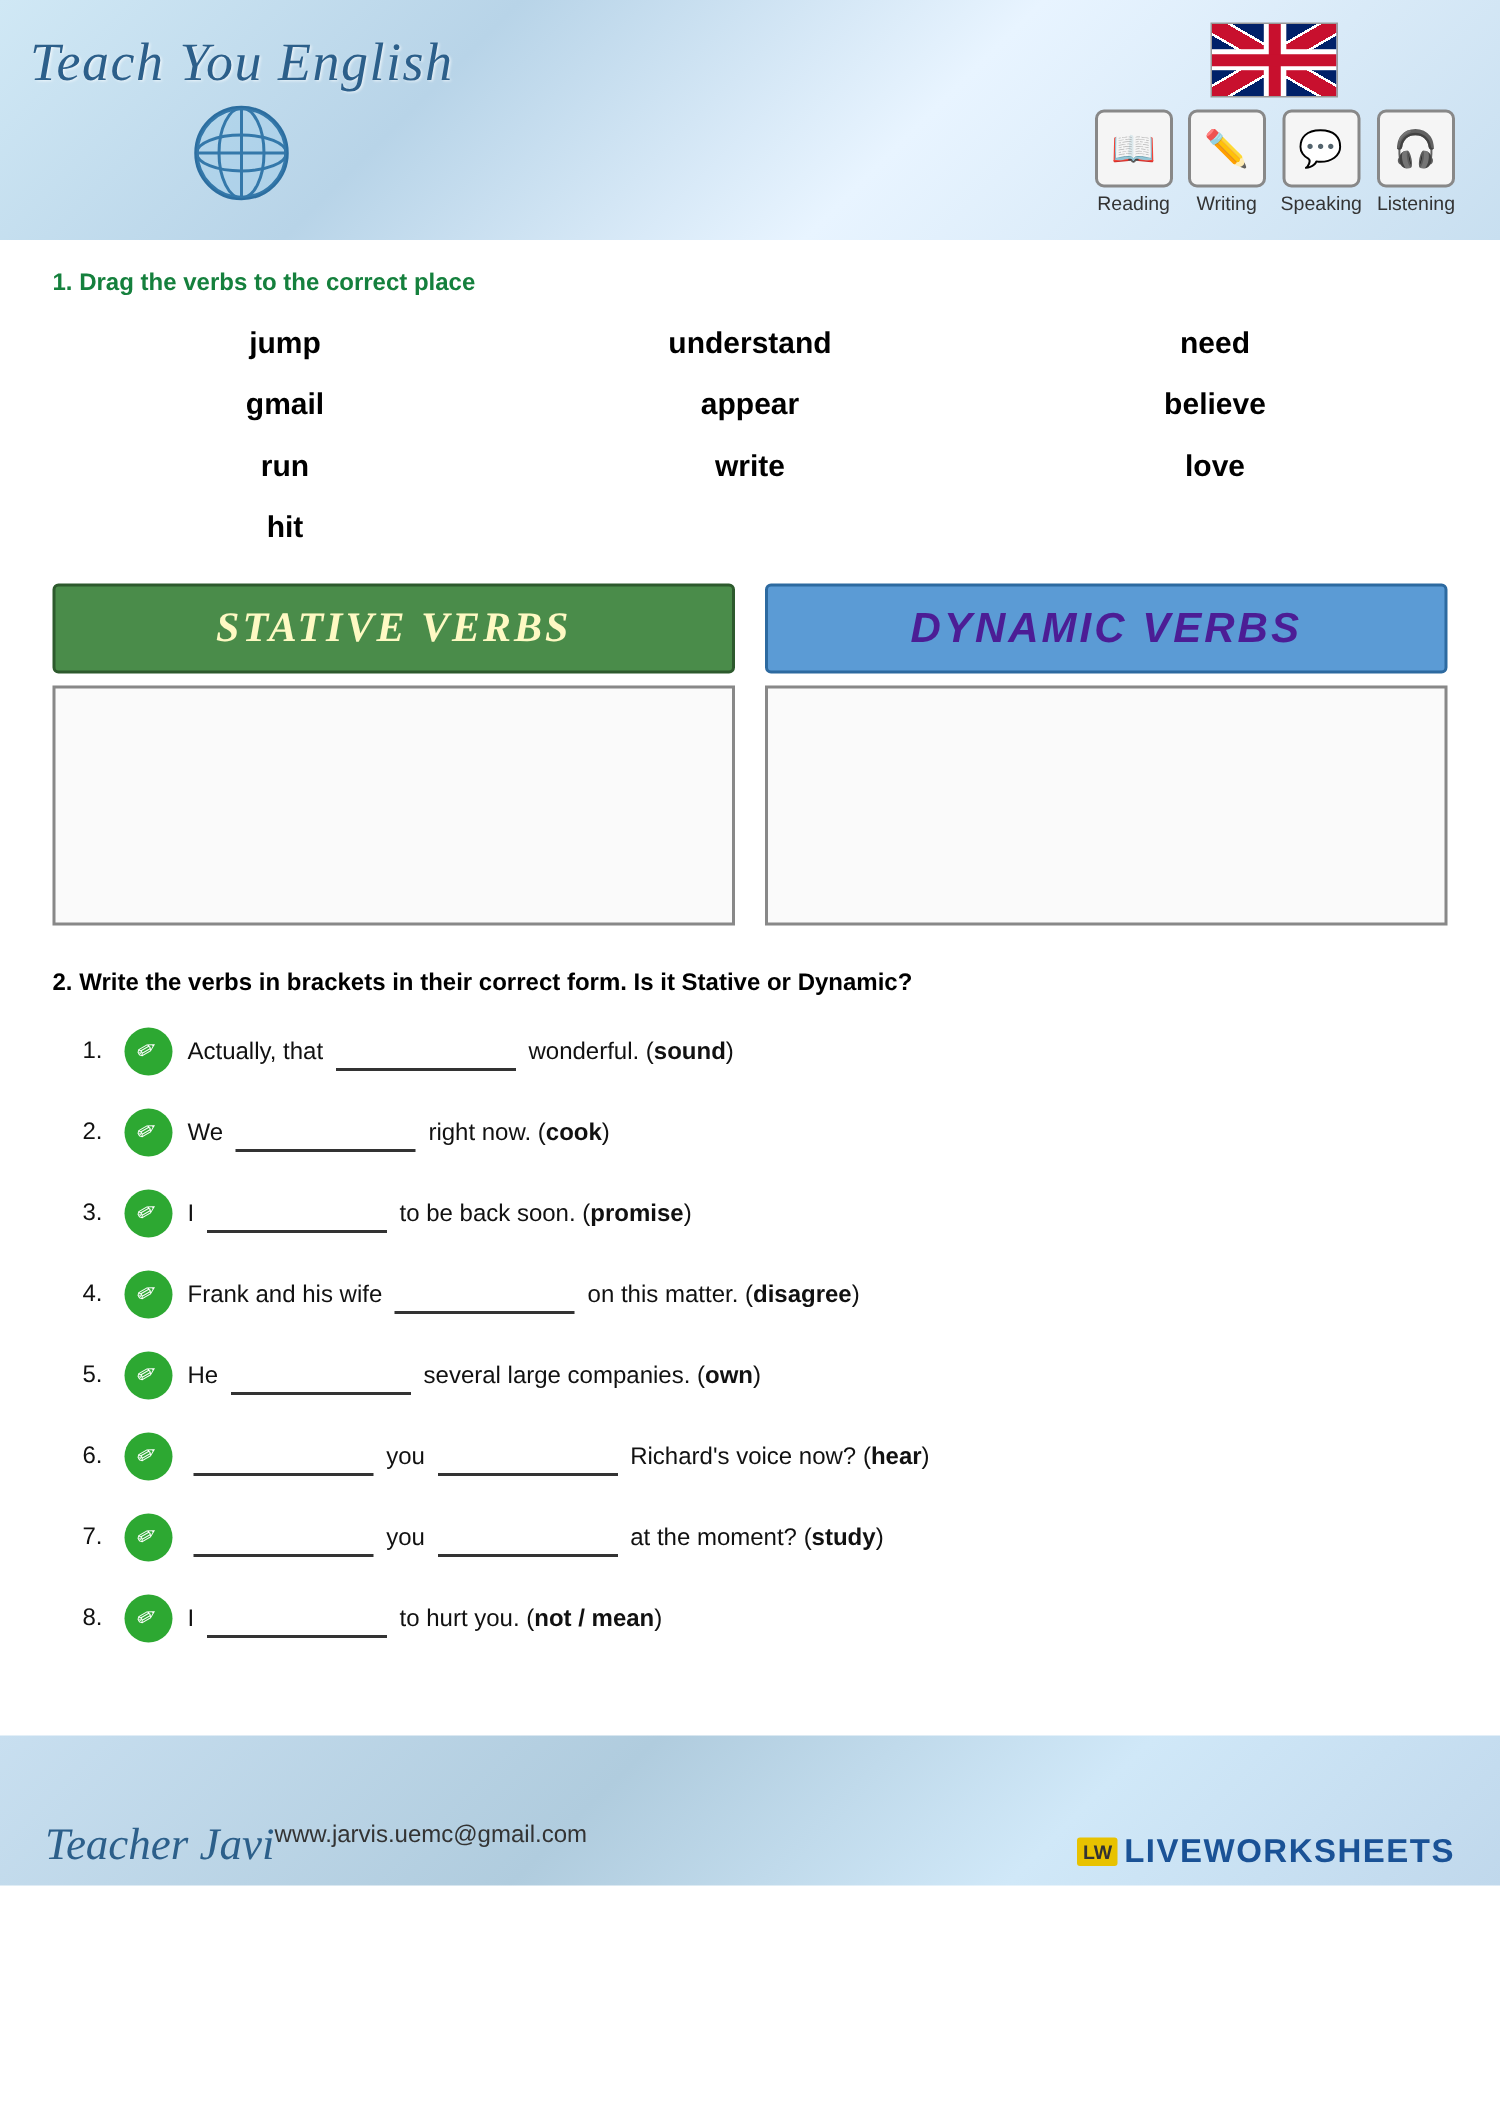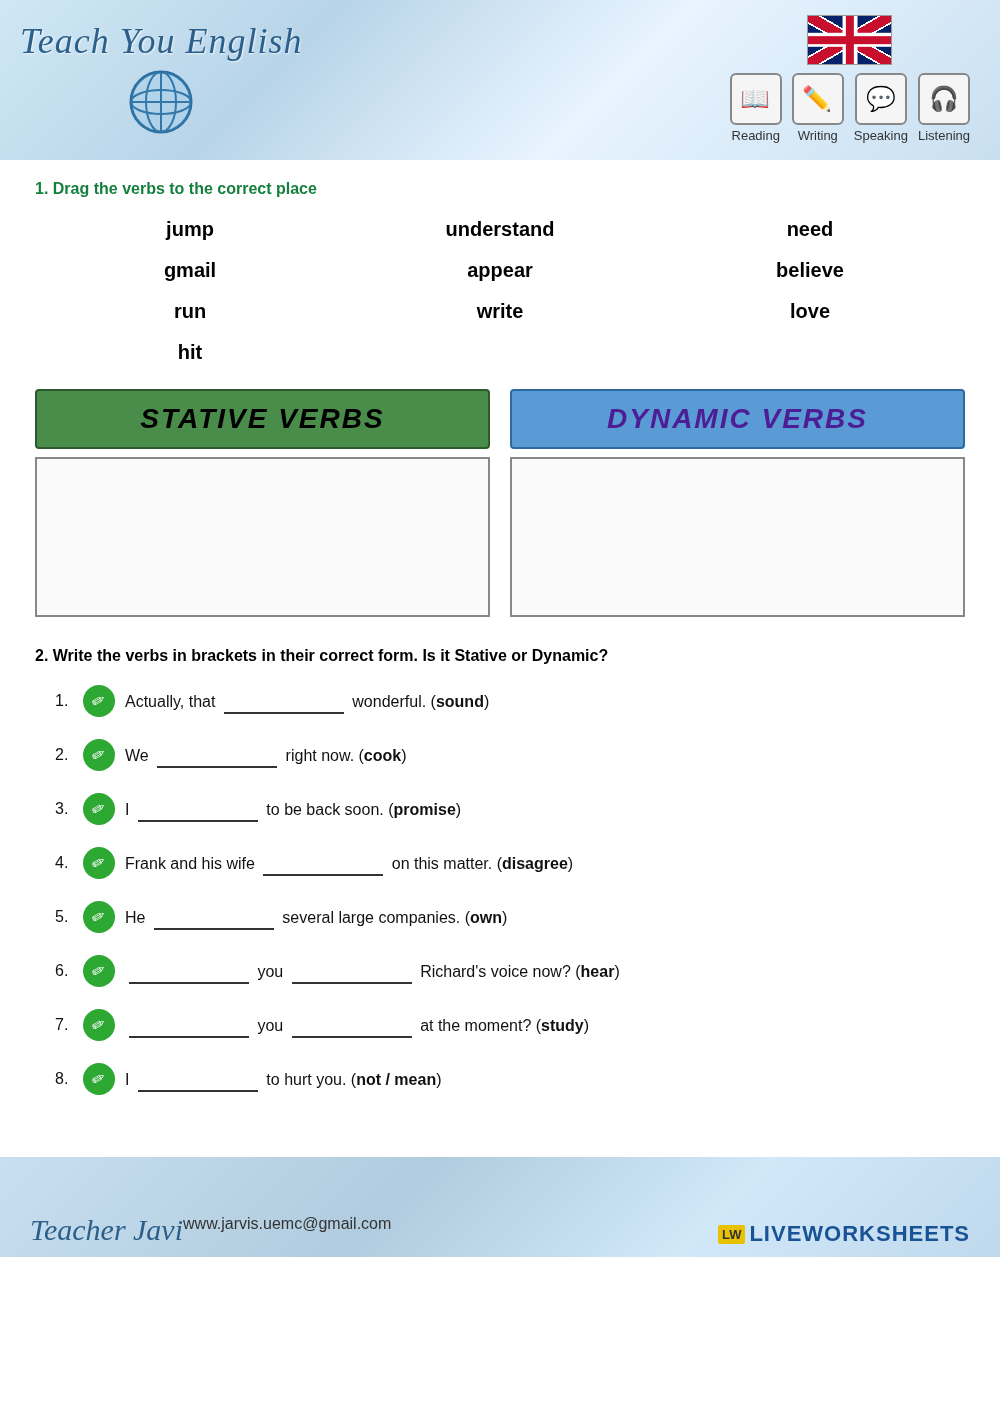--- a/index.html
+++ b/index.html
@@ -124,23 +124,23 @@
       font-size: 28px;
       font-weight: 900;
       font-style: italic;
       letter-spacing: 2px;
       border-radius: 4px;
       text-align: center;
     }
 
     .stative-header {
       background: #4a8c4a;
-      color: #000000;
+      color: #fef9c3;
       border: 2px solid #2d5a2d;
-      font-family: Liberation Sans, sans-serif;
+      font-family: Liberation Serif, serif;
     }
 
     .dynamic-header {
       background: #5b9bd5;
       color: #4c1d95;
       border: 2px solid #2d6aa0;
       font-family: 'Arial Black', sans-serif;
     }
 
     

